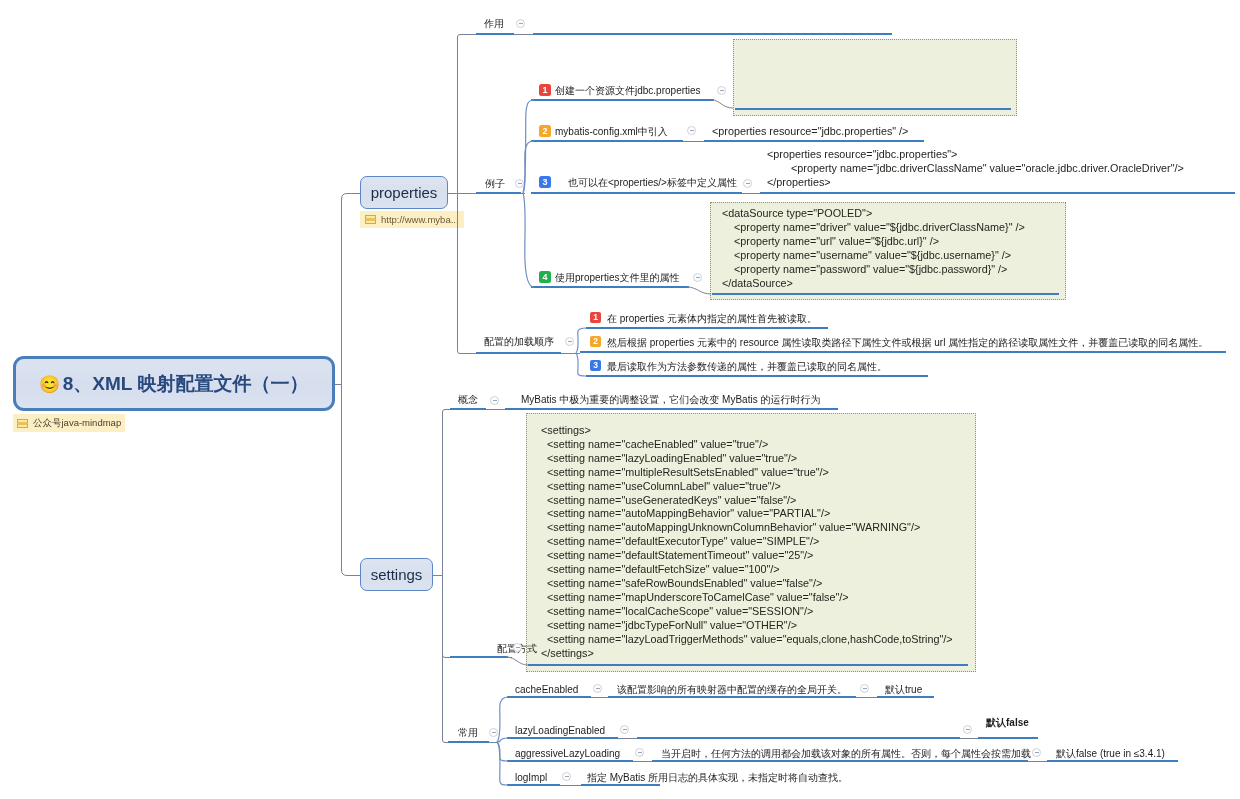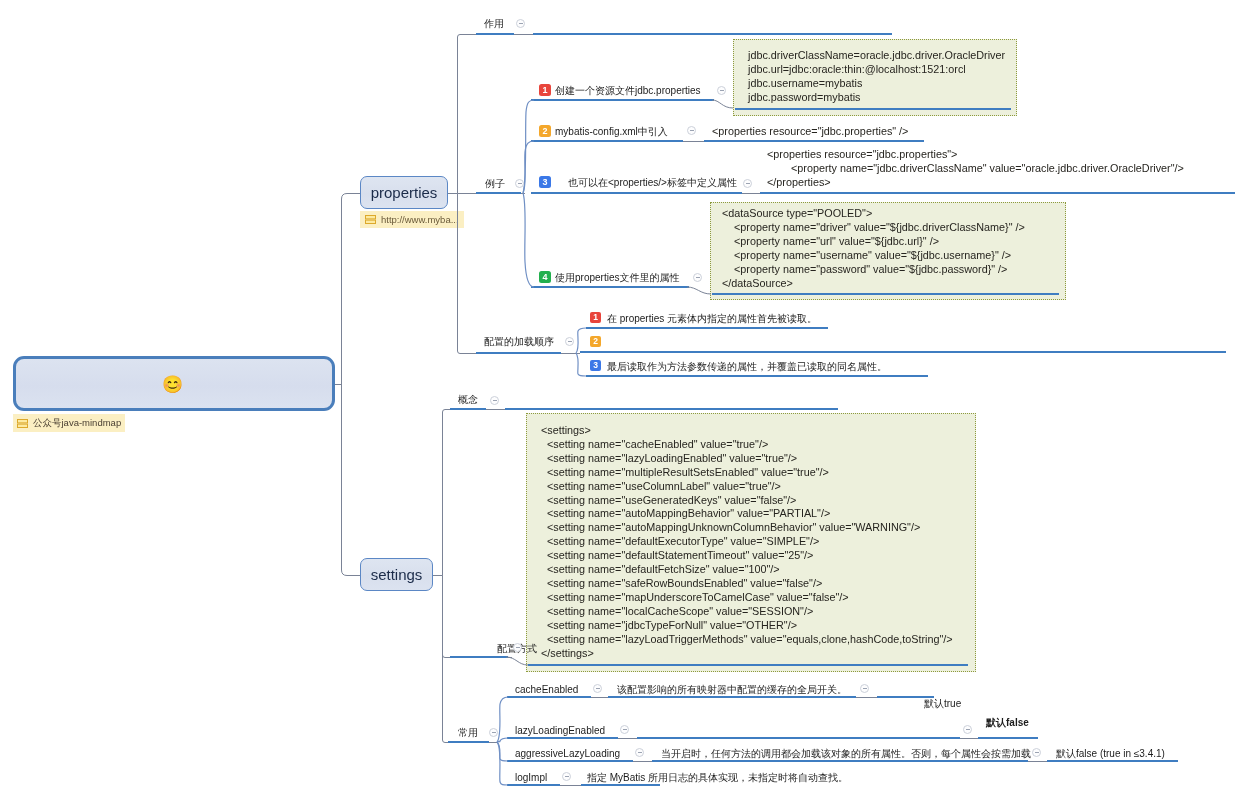--- a/index.html
+++ b/index.html
@@ -160,20 +160,21 @@
     <g fill="none" stroke="#6f8fc4" stroke-width="1.2">
       <path d="M497 742 C502 736 499 712 500 704 C501 699 503 697 508 697"></path>
       <path d="M497 742 C502 740 499 743 500 741 C501 739 503 738 508 738"></path>
       <path d="M497 742 C502 746 499 758 500 759 C501 761 503 761 508 761"></path>
       <path d="M497 742 C502 747 499 777 500 782 C501 785 503 785 508 785"></path>
     </g>
   </svg>
 
   <div id="rootnode">
     <span class="emo">😊</span>
+    <span class="txt">8、XML 映射配置文件（一）</span>
   </div>
   <div id="rootnote">
     <span class="nicon">
       <svg width="11" height="11" viewBox="0 0 11 11">
           <rect x="0.5" y="1.5" width="10" height="3.4" fill="#fdeaa0" stroke="#dda92b" stroke-width="1"></rect>
           <rect x="0.5" y="6.1" width="10" height="3.4" fill="#fdeaa0" stroke="#dda92b" stroke-width="1"></rect>
         </svg>
     </span>
     <span class="lbl">公众号java-mindmap</span>
   </div>
@@ -215,43 +216,41 @@
   <div class="ci" style="left:743px;top:179px;"></div>
   <div class="tc" style="left:767px;top:148px;line-height:13.9px;">&lt;properties resource="jdbc.properties"&gt;
         &lt;property name="jdbc.driverClassName" value="oracle.jdbc.driver.OracleDriver"/&gt;
 &lt;/properties&gt;</div>
 
   <div class="bg bg4" style="left:539px;top:271px;">4</div>
   <div class="t" style="left:555px;top:271px;">使用properties文件里的属性</div>
   <div class="ci" style="left:693px;top:273px;"></div>
 
   <div class="cbox" style="left:733px;top:39px;width:284px;height:77px;"></div>
-  <div class="tc" style="left:748px;top:49px;line-height:13.9px;">jdbc.driverClassName=oracle.jdbc.driver.OracleDriver
-jdbc.url=jdbc:oracle:thin:@localhost:1521:orcl
-jdbc.username=mybatis
-jdbc.password=mybatis</div>
 
   <div class="cbox" style="left:710px;top:202px;width:356px;height:98px;"></div>
   <div class="tc" style="left:722px;top:207px;line-height:13.9px;">&lt;dataSource type="POOLED"&gt;
     &lt;property name="driver" value="${jdbc.driverClassName}" /&gt;
     &lt;property name="url" value="${jdbc.url}" /&gt;
     &lt;property name="username" value="${jdbc.username}" /&gt;
     &lt;property name="password" value="${jdbc.password}" /&gt;
 &lt;/dataSource&gt;</div>
 
   <div class="t" style="left:484px;top:335px;">配置的加载顺序</div>
   <div class="ci" style="left:565px;top:337px;"></div>
   <div class="bg bgs bg1" style="left:590px;top:312px;">1</div>
   <div class="t" style="left:607px;top:312px;">在 properties 元素体内指定的属性首先被读取。</div>
   <div class="bg bgs bg2" style="left:590px;top:336px;">2</div>
+  <div class="t" style="left:607px;top:336px;">然后根据 properties 元素中的 resource 属性读取类路径下属性文件或根据 url 属性指定的路径读取属性文件，并覆盖已读取的同名属性。</div>
   <div class="bg bgs bg3" style="left:590px;top:360px;">3</div>
   <div class="t" style="left:607px;top:360px;">最后读取作为方法参数传递的属性，并覆盖已读取的同名属性。</div>
 
   <div class="t" style="left:458px;top:393px;">概念</div>
   <div class="ci" style="left:490px;top:396px;"></div>
+  <div class="t" style="left:521px;top:393px;">MyBatis 中极为重要的调整设置，它们会改变 MyBatis 的运行时行为</div>
 
   <div class="t" style="left:458px;top:642px;padding-left:39px;">配置方式</div>
   <div class="ci" style="left:513px;top:643px;"></div>
   <div class="cbox" style="left:526px;top:413px;width:450px;height:259px;"></div>
   <div class="tc" style="left:541px;top:424px;line-height:13.9px;">&lt;settings&gt;
   &lt;setting name="cacheEnabled" value="true"/&gt;
   &lt;setting name="lazyLoadingEnabled" value="true"/&gt;
   &lt;setting name="multipleResultSetsEnabled" value="true"/&gt;
   &lt;setting name="useColumnLabel" value="true"/&gt;
   &lt;setting name="useGeneratedKeys" value="false"/&gt;
@@ -267,21 +266,21 @@
   &lt;setting name="lazyLoadTriggerMethods" value="equals,clone,hashCode,toString"/&gt;
 &lt;/settings&gt;</div>
 
   <div class="t" style="left:458px;top:726px;">常用</div>
   <div class="ci" style="left:489px;top:728px;"></div>
 
   <div class="t" style="left:515px;top:683px;">cacheEnabled</div>
   <div class="ci" style="left:593px;top:684px;"></div>
   <div class="t" style="left:617px;top:683px;">该配置影响的所有映射器中配置的缓存的全局开关。</div>
   <div class="ci" style="left:860px;top:684px;"></div>
-  <div class="t" style="left:885px;top:697px;margin-left:39px;">默认true</div>
+  <div class="t" style="left:885px;top:683px;">默认true</div>
 
   <div class="t" style="left:515px;top:724px;">lazyLoadingEnabled</div>
   <div class="ci" style="left:620px;top:725px;"></div>
   <div class="ci" style="left:963px;top:725px;"></div>
   <div class="t" style="left:986px;top:716px;font-weight:bold;">默认false</div>
 
   <div class="t" style="left:515px;top:747px;">aggressiveLazyLoading</div>
   <div class="ci" style="left:635px;top:748px;"></div>
   <div class="t" style="left:661px;top:747px;">当开启时，任何方法的调用都会加载该对象的所有属性。否则，每个属性会按需加载</div>
   <div class="ci" style="left:1032px;top:748px;"></div>

